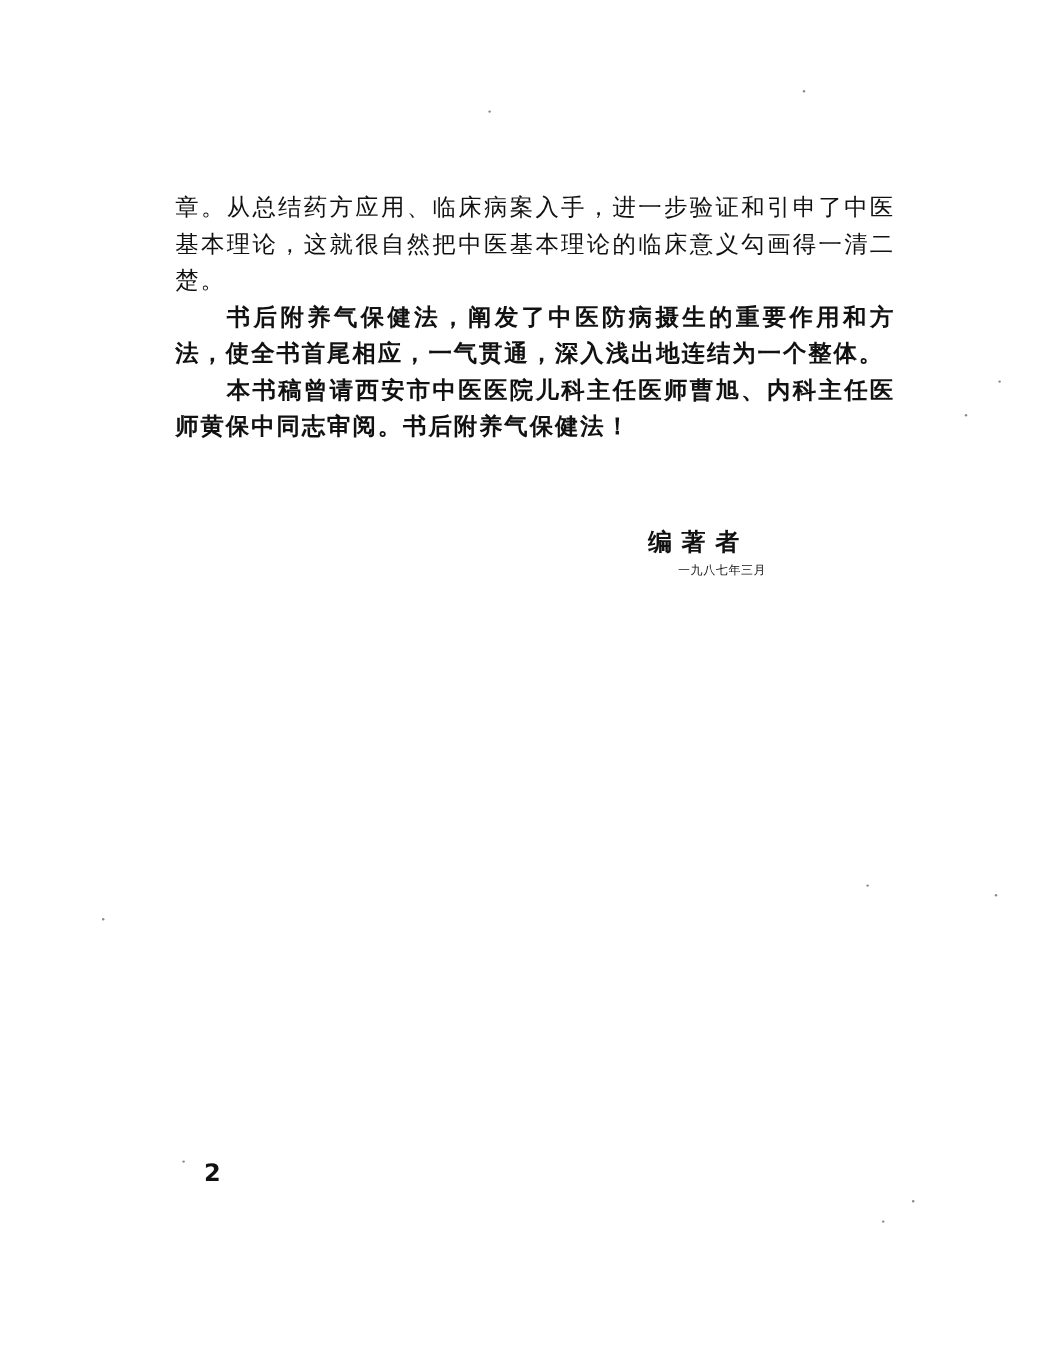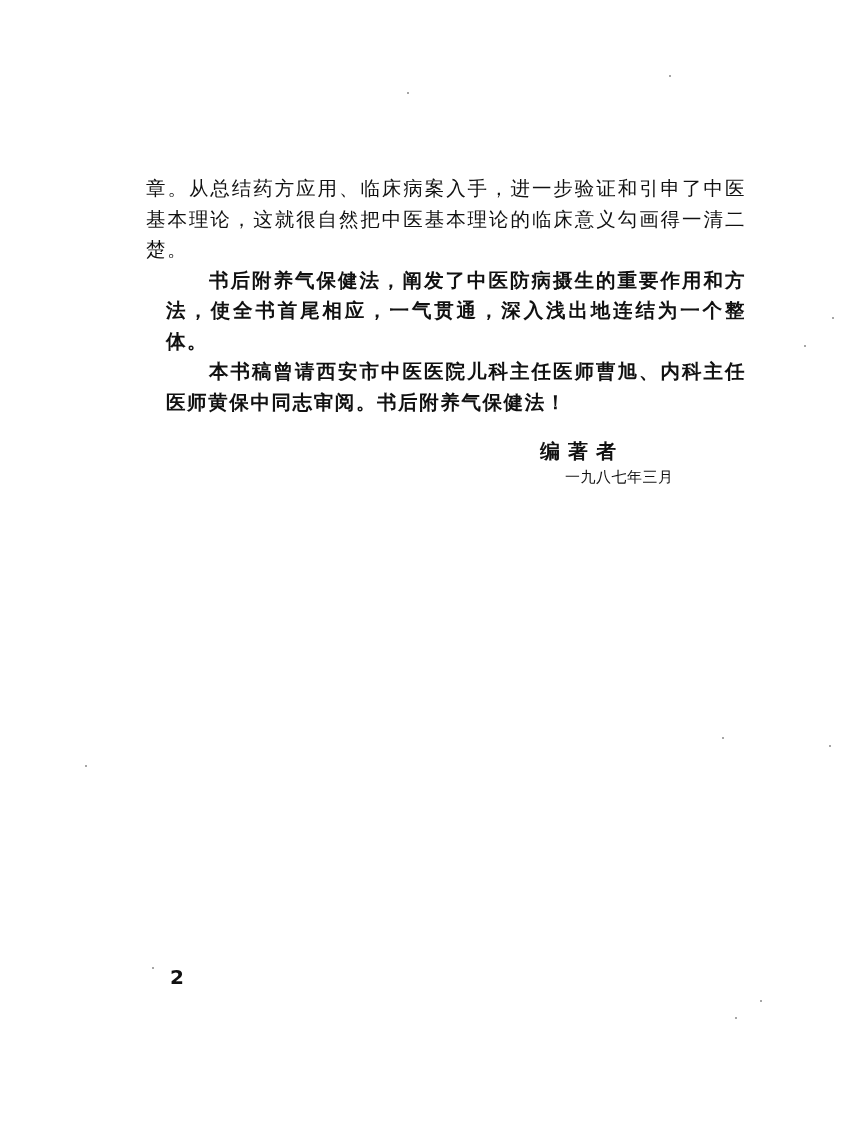--- a/index.html
+++ b/index.html
@@ -2,33 +2,33 @@
 <html><head>
 <meta charset="utf-8">
 <style>
   html, body { margin: 0; padding: 0; }
   body {
     width: 866px; height: 1122px; background: #ffffff; position: relative; overflow: hidden;
     font-family: "DejaVu Serif", "Liberation Serif", serif; color: #111;
   }
   .page { position: absolute; left: 0; top: 0; width: 866px; height: 1122px; }
   .body-text {
-    position: absolute; left: 146px; top: 174px; width: 600px;
+    position: absolute; left: 146px; top: 158px; width: 600px;
     font-size: 19.5px; line-height: 30.5px; letter-spacing: 1.6px;
   }
   .para { margin: 0; text-align: justify; text-align-last: left; }
-  .indent { text-indent: 43px; margin-left: 20px; }
+  .indent { text-indent: 43px; }
   .para.bold { font-weight: bold; }
   .sign {
     position: absolute; left: 540px; top: 438px;
     font-size: 20px; font-weight: bold; letter-spacing: 8px;
   }
   .date {
     position: absolute; left: 565px; top: 468px;
-    font-size: 15px; letter-spacing: 0.5px; text-align: right;
+    font-size: 10px; letter-spacing: 0.5px; text-align: right;
   }
   .page-number {
     position: absolute; left: 170px; top: 965px;
     font-size: 20px; font-weight: bold; font-family: "DejaVu Sans", sans-serif;
   }
   .speck { position: absolute; width: 2px; height: 2px; background: #888; border-radius: 1px; }
 </style>
 </head>
 <body>
 

